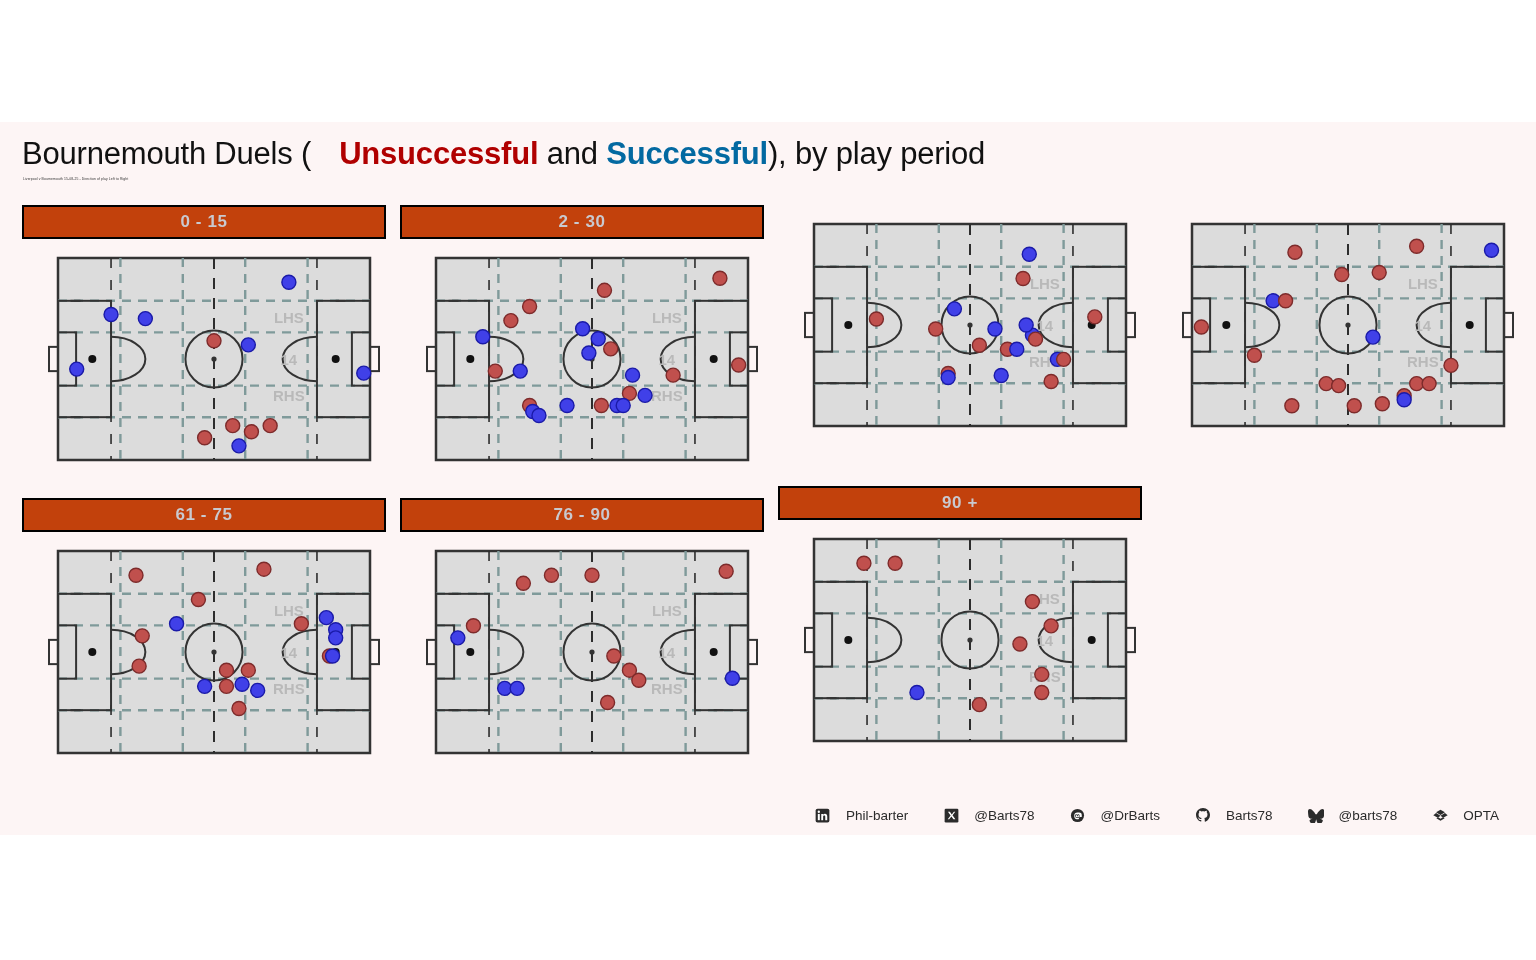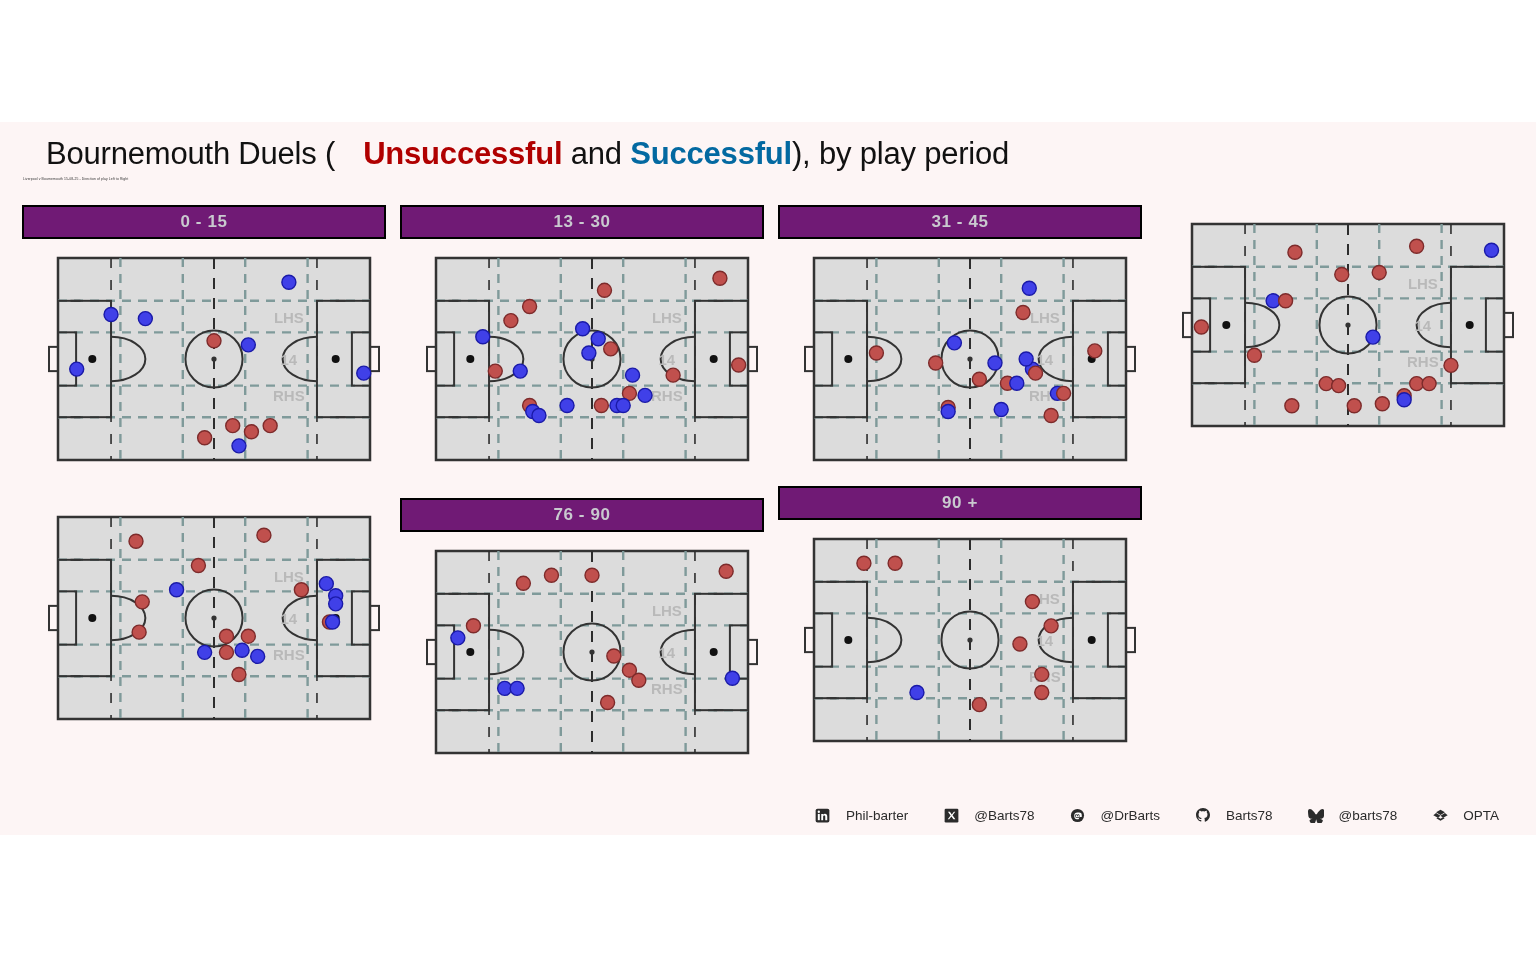--- a/index.html
+++ b/index.html
@@ -1,24 +1,24 @@
 <!DOCTYPE html>
 <html><head>
 <meta charset="utf-8">
 <style>
   html,body{margin:0;padding:0;background:#ffffff;}
   body{width:1536px;height:960px;font-family:"Liberation Sans",sans-serif;overflow:hidden;}
   #canvas{position:absolute;left:0;top:122px;width:1536px;height:713px;background:#fdf5f5;}
   #title{position:absolute;left:22px;top:14px;font-size:31px;color:#111;white-space:nowrap;letter-spacing:-0.2px;}
-  #title .t-team{font-weight:400;margin-left:24px;}
+  #title .t-team{font-weight:400;}
   #title .t-unsucc{color:#b00000;font-weight:700;margin-left:28px;}
   #title .t-succ{color:#0369a1;font-weight:700;}
   #subtitle{position:absolute;left:23px;top:55px;font-size:3.4px;color:#333;white-space:nowrap;letter-spacing:0.1px;}
   .panel{position:absolute;}
-  .panel-header{position:relative;height:34px;background:#701a75;border:2px solid #000;box-sizing:border-box;display:flex;align-items:center;justify-content:center;}
+  .panel-header{position:relative;height:34px;background:#c2410c;border:2px solid #000;box-sizing:border-box;display:flex;align-items:center;justify-content:center;}
   .panel-header span{color:#c9c9cf;font-size:17px;font-weight:700;letter-spacing:0.6px;}
   .pitch-wrap{position:relative;margin-top:16px;}
   .pitch-svg{display:block;}
   #footer{position:absolute;left:0;top:668px;width:1536px;height:50px;display:flex;align-items:center;justify-content:flex-end;padding-right:37px;box-sizing:border-box;}
   .f-item{display:flex;align-items:center;margin-left:2px;}
   .f-icon{width:26px;display:flex;align-items:center;justify-content:center;color:#2b2b2b;}
   .f-label{font-size:13.5px;color:#2b2b2b;margin-left:10px;margin-right:28px;white-space:nowrap;}
   .f-label.last{margin-right:0;}
 </style>
 </head>
@@ -80,21 +80,21 @@
             <circle cx="174.72" cy="167.66" r="7" fill="#c0504d" stroke="#7d2b2b" stroke-width="1.4"></circle>
             <circle cx="193.44" cy="173.72" r="7" fill="#c0504d" stroke="#7d2b2b" stroke-width="1.4"></circle>
             <circle cx="212.16" cy="167.66" r="7" fill="#c0504d" stroke="#7d2b2b" stroke-width="1.4"></circle>
             <circle cx="146.64" cy="179.78" r="7" fill="#c0504d" stroke="#7d2b2b" stroke-width="1.4"></circle>
             <circle cx="180.96" cy="187.86" r="7" fill="#4040e8" stroke="#1a1aa8" stroke-width="1.4"></circle>
           </svg>
         </div>
       </div>
       <div class="panel" style="left: 400px; top: 83px; width: 364px;">
         <div class="panel-header">
-          <span>13 - 30</span>
+          <span>2 - 30</span>
         </div>
         <div class="pitch-wrap" style="margin-left: 26px;">
           <svg class="pitch-svg" width="332" height="208" viewBox="-10 -3 332 208" xmlns="http://www.w3.org/2000/svg">
             <rect x="0" y="0" width="312" height="202" fill="#dcdcdc" stroke="#333333" stroke-width="2.5"></rect>
             <line x1="62.400000000000006" y1="0" x2="62.400000000000006" y2="202" stroke="#7f9a9a" stroke-width="2.4" stroke-dasharray="9,7"></line>
             <line x1="124.80000000000001" y1="0" x2="124.80000000000001" y2="202" stroke="#7f9a9a" stroke-width="2.4" stroke-dasharray="9,7"></line>
             <line x1="187.2" y1="0" x2="187.2" y2="202" stroke="#7f9a9a" stroke-width="2.4" stroke-dasharray="9,7"></line>
             <line x1="249.60000000000002" y1="0" x2="249.60000000000002" y2="202" stroke="#7f9a9a" stroke-width="2.4" stroke-dasharray="9,7"></line>
             <line x1="0" y1="159.176" x2="312" y2="159.176" stroke="#7f9a9a" stroke-width="2.4" stroke-dasharray="9,7"></line>
             <line x1="0" y1="127.664" x2="312" y2="127.664" stroke="#7f9a9a" stroke-width="2.4" stroke-dasharray="9,7"></line>
@@ -142,23 +142,20 @@
             <circle cx="96.72" cy="153.52" r="7" fill="#4040e8" stroke="#1a1aa8" stroke-width="1.4"></circle>
             <circle cx="102.96" cy="157.56" r="7" fill="#4040e8" stroke="#1a1aa8" stroke-width="1.4"></circle>
             <circle cx="131.04" cy="147.46" r="7" fill="#4040e8" stroke="#1a1aa8" stroke-width="1.4"></circle>
             <circle cx="165.36" cy="147.46" r="7" fill="#c0504d" stroke="#7d2b2b" stroke-width="1.4"></circle>
             <circle cx="180.96" cy="147.46" r="7" fill="#4040e8" stroke="#1a1aa8" stroke-width="1.4"></circle>
             <circle cx="187.20" cy="147.46" r="7" fill="#4040e8" stroke="#1a1aa8" stroke-width="1.4"></circle>
           </svg>
         </div>
       </div>
       <div class="panel" style="left: 778px; top: 83px; width: 364px;">
-        <div class="panel-header">
-          <span>31 - 45</span>
-        </div>
         <div class="pitch-wrap" style="margin-left: 26px;">
           <svg class="pitch-svg" width="332" height="208" viewBox="-10 -3 332 208" xmlns="http://www.w3.org/2000/svg">
             <rect x="0" y="0" width="312" height="202" fill="#dcdcdc" stroke="#333333" stroke-width="2.5"></rect>
             <line x1="62.400000000000006" y1="0" x2="62.400000000000006" y2="202" stroke="#7f9a9a" stroke-width="2.4" stroke-dasharray="9,7"></line>
             <line x1="124.80000000000001" y1="0" x2="124.80000000000001" y2="202" stroke="#7f9a9a" stroke-width="2.4" stroke-dasharray="9,7"></line>
             <line x1="187.2" y1="0" x2="187.2" y2="202" stroke="#7f9a9a" stroke-width="2.4" stroke-dasharray="9,7"></line>
             <line x1="249.60000000000002" y1="0" x2="249.60000000000002" y2="202" stroke="#7f9a9a" stroke-width="2.4" stroke-dasharray="9,7"></line>
             <line x1="0" y1="159.176" x2="312" y2="159.176" stroke="#7f9a9a" stroke-width="2.4" stroke-dasharray="9,7"></line>
             <line x1="0" y1="127.664" x2="312" y2="127.664" stroke="#7f9a9a" stroke-width="2.4" stroke-dasharray="9,7"></line>
             <line x1="0" y1="74.336" x2="312" y2="74.336" stroke="#7f9a9a" stroke-width="2.4" stroke-dasharray="9,7"></line>
@@ -258,20 +255,23 @@
             <circle cx="237.12" cy="159.58" r="7" fill="#c0504d" stroke="#7d2b2b" stroke-width="1.4"></circle>
             <circle cx="212.16" cy="171.70" r="7" fill="#c0504d" stroke="#7d2b2b" stroke-width="1.4"></circle>
             <circle cx="212.16" cy="175.74" r="7" fill="#4040e8" stroke="#1a1aa8" stroke-width="1.4"></circle>
             <circle cx="99.84" cy="181.80" r="7" fill="#c0504d" stroke="#7d2b2b" stroke-width="1.4"></circle>
             <circle cx="162.24" cy="181.80" r="7" fill="#c0504d" stroke="#7d2b2b" stroke-width="1.4"></circle>
             <circle cx="190.32" cy="179.78" r="7" fill="#c0504d" stroke="#7d2b2b" stroke-width="1.4"></circle>
           </svg>
         </div>
       </div>
       <div class="panel" style="left: 22px; top: 376px; width: 364px;">
+        <div class="panel-header">
+          <span>61 - 75</span>
+        </div>
         <div class="pitch-wrap" style="margin-left: 26px;">
           <svg class="pitch-svg" width="332" height="208" viewBox="-10 -3 332 208" xmlns="http://www.w3.org/2000/svg">
             <rect x="0" y="0" width="312" height="202" fill="#dcdcdc" stroke="#333333" stroke-width="2.5"></rect>
             <line x1="62.400000000000006" y1="0" x2="62.400000000000006" y2="202" stroke="#7f9a9a" stroke-width="2.4" stroke-dasharray="9,7"></line>
             <line x1="124.80000000000001" y1="0" x2="124.80000000000001" y2="202" stroke="#7f9a9a" stroke-width="2.4" stroke-dasharray="9,7"></line>
             <line x1="187.2" y1="0" x2="187.2" y2="202" stroke="#7f9a9a" stroke-width="2.4" stroke-dasharray="9,7"></line>
             <line x1="249.60000000000002" y1="0" x2="249.60000000000002" y2="202" stroke="#7f9a9a" stroke-width="2.4" stroke-dasharray="9,7"></line>
             <line x1="0" y1="159.176" x2="312" y2="159.176" stroke="#7f9a9a" stroke-width="2.4" stroke-dasharray="9,7"></line>
             <line x1="0" y1="127.664" x2="312" y2="127.664" stroke="#7f9a9a" stroke-width="2.4" stroke-dasharray="9,7"></line>
             <line x1="0" y1="74.336" x2="312" y2="74.336" stroke="#7f9a9a" stroke-width="2.4" stroke-dasharray="9,7"></line>

